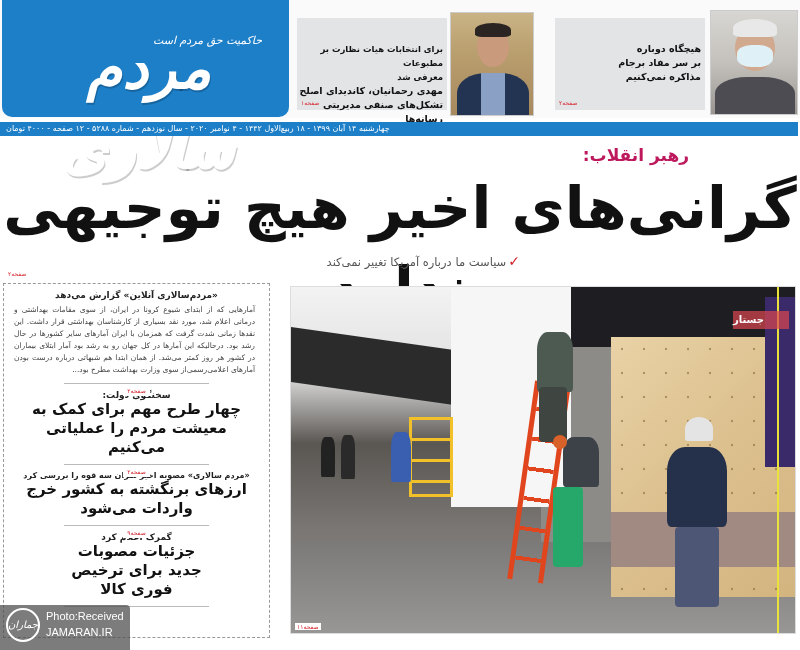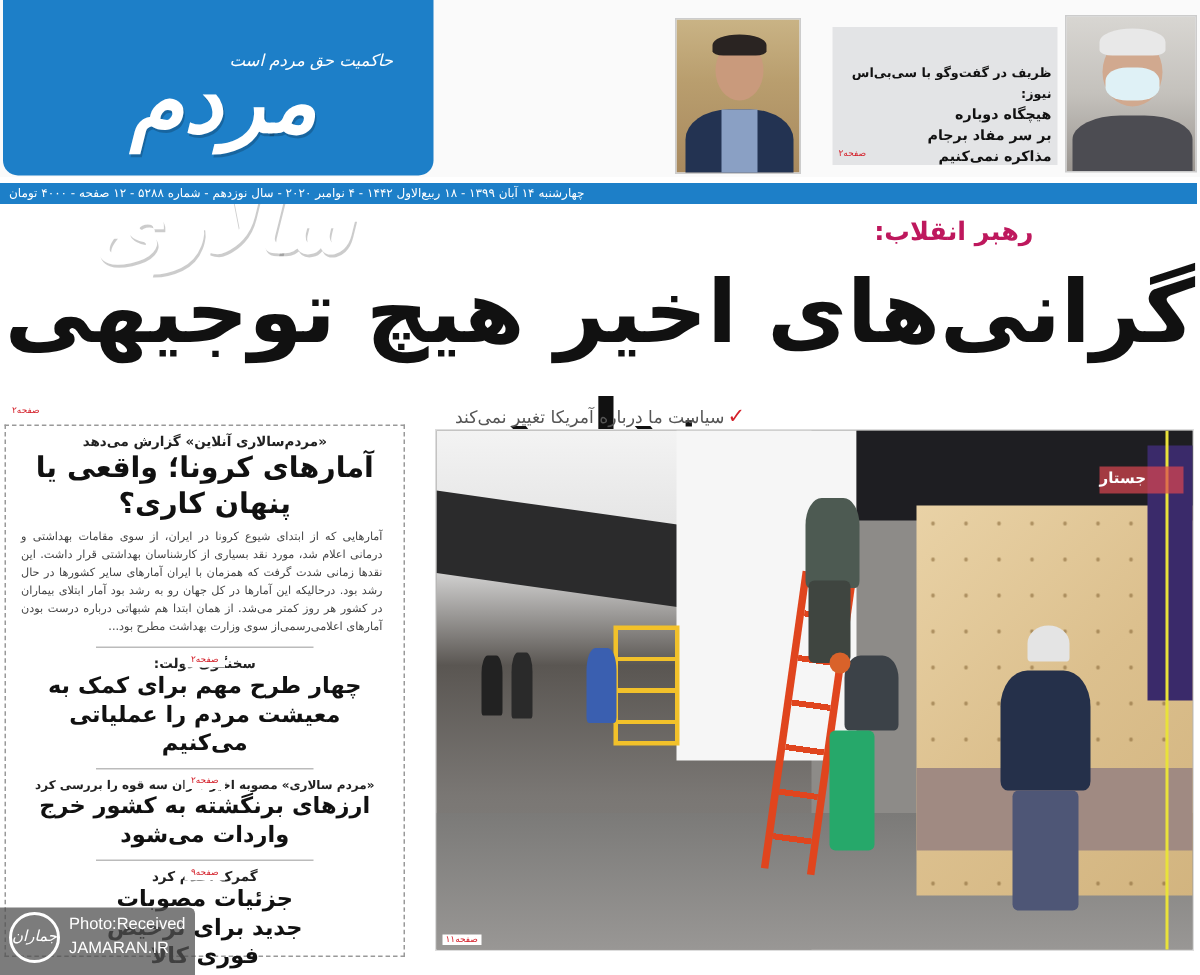--- a/index.html
+++ b/index.html
@@ -25,21 +25,21 @@
   .ph-head { position: absolute; border-radius: 50%; }
   .ph-body { position: absolute; border-radius: 40% 40% 0 0; }
 
   
   .datebar { position: absolute; left: 0; top: 122px; width: 798px; height: 14px; background: #1d7fc8; }
   .datebar-text { position: absolute; right: 6px; top: 1px; left: 6px; text-align: left; direction: rtl; color: #fff; font-size: 8px; white-space: nowrap; line-height: 12px; }
 
   
   .kicker { position: absolute; left: 0; top: 145px; width: 689px; text-align: right; font-size: 17px; font-weight: bold; color: #be185d; }
   .headline { position: absolute; left: 0; top: 168px; width: 800px; text-align: center; font-size: 58px; font-weight: bold; color: #111; line-height: 80px; letter-spacing: -1px; }
-  .subline { position: absolute; left: 280px; top: 270px; width: 240px; text-align: center; font-size: 11.5px; color: #555; }
+  .subline { position: absolute; left: 280px; top: 253px; width: 240px; text-align: right; font-size: 11.5px; color: #555; }
   .subline .check { color: #d4202a; font-weight: bold; font-size: 14px; margin-left: 2px; }
 
   .page-ref { color: #d4202a; font-size: 6px; }
   .page-ref-top { position: absolute; left: 8px; top: 270px; }
 
   
   .left-col { position: absolute; left: 3px; top: 283px; width: 267px; height: 355px; border: 1px dashed #999; background: #fff; }
   .story { text-align: center; }
   .story-kicker { font-size: 9px; color: #222; font-weight: bold; }
   .story-head { font-size: 15px; font-weight: bold; color: #111; line-height: 19px; }
@@ -81,30 +81,38 @@
 </style>
 </head>
 <body>
 
 <div class="masthead">
   <div class="logo-box">
     <div class="logo-tagline">حاکمیت حق مردم است</div>
     <div class="logo-title">مردم سالاری</div>
   </div>
 
+  <div class="teaser teaser-mid">
+    <div class="teaser-text">
+      <div style="font-size:8.5px">برای انتخابات هیات نظارت بر مطبوعات</div>
+      <div style="font-size:8.5px">معرفی شد</div>
+      <div>مهدی رحمانیان، کاندیدای اصلح</div>
+      <div>تشکل‌های صنفی مدیریتی رسانه‌ها</div>
+    </div>
+    <div class="teaser-page">صفحه۱</div>
+  </div>
   <div class="photo photo-rahmanian">
     <div class="ph-head" style="left:26px;top:14px;width:32px;height:40px;background:#c99a7c;"></div>
     <div class="ph-head" style="left:24px;top:10px;width:36px;height:14px;background:#2a2422;border-radius:50% 50% 20% 20%;"></div>
     <div class="ph-body" style="left:6px;top:60px;width:72px;height:50px;background:#233352;"></div>
     <div class="ph-body" style="left:30px;top:60px;width:24px;height:50px;background:#8aa0c4;border-radius:0;"></div>
   </div>
 
   <div class="teaser teaser-right">
     <div class="teaser-text">
-      <div style="font-size:8.5px">ظریف در گفت‌وگو با سی‌بی‌اس نیوز:</div>
       <div>هیچگاه دوباره</div>
       <div>بر سر مفاد برجام</div>
       <div>مذاکره نمی‌کنیم</div>
     </div>
     <div class="teaser-page">صفحه۲</div>
   </div>
   <div class="photo photo-zarif">
     <div class="ph-head" style="left:24px;top:14px;width:40px;height:46px;background:#d1a98f;"></div>
     <div class="ph-head" style="left:22px;top:8px;width:44px;height:18px;background:#e8e8e8;border-radius:50% 50% 20% 20%;"></div>
     <div class="ph-head" style="left:26px;top:34px;width:36px;height:22px;background:#dff1f6;border-radius:40%;"></div>
@@ -119,21 +127,20 @@
 <div class="kicker">رهبر انقلاب:</div>
 <div class="headline">گرانی‌های اخیر هیچ توجیهی ندارد</div>
 <div class="subline">
   <span class="check">✓</span><span>سیاست ما درباره آمریکا تغییر نمی‌کند</span>
 </div>
 <div class="page-ref page-ref-top">صفحه۲</div>
 
 <div class="left-col">
   <div class="story" style="padding-top:6px;">
     <div class="story-kicker">«مردم‌سالاری آنلاین» گزارش می‌دهد</div>
-    <div class="story-head big">آمارهای کرونا؛ واقعی یا پنهان کاری؟</div>
     <div class="story-body">آمارهایی که از ابتدای شیوع کرونا در ایران، از سوی مقامات بهداشتی و درمانی اعلام شد، مورد نقد بسیاری از کارشناسان بهداشتی قرار داشت. این نقدها زمانی شدت گرفت که همزمان با ایران آمارهای سایر کشورها در حال رشد بود. درحالیکه این آمارها در کل جهان رو به رشد بود آمار ابتلای بیماران در کشور هر روز کمتر می‌شد. از همان ابتدا هم شبهاتی درباره درست بودن آمارهای اعلامی‌رسمی‌از سوی وزارت بهداشت مطرح بود...</div>
   </div>
   <div class="sep"><span>صفحه۲</span></div>
 
   <div class="story">
     <div class="story-kicker">سخنگوی دولت:</div>
     <div class="story-head" style="padding:0 20px;">چهار طرح مهم برای کمک به معیشت مردم را عملیاتی می‌کنیم</div>
   </div>
   <div class="sep"><span>صفحه۲</span></div>
 

